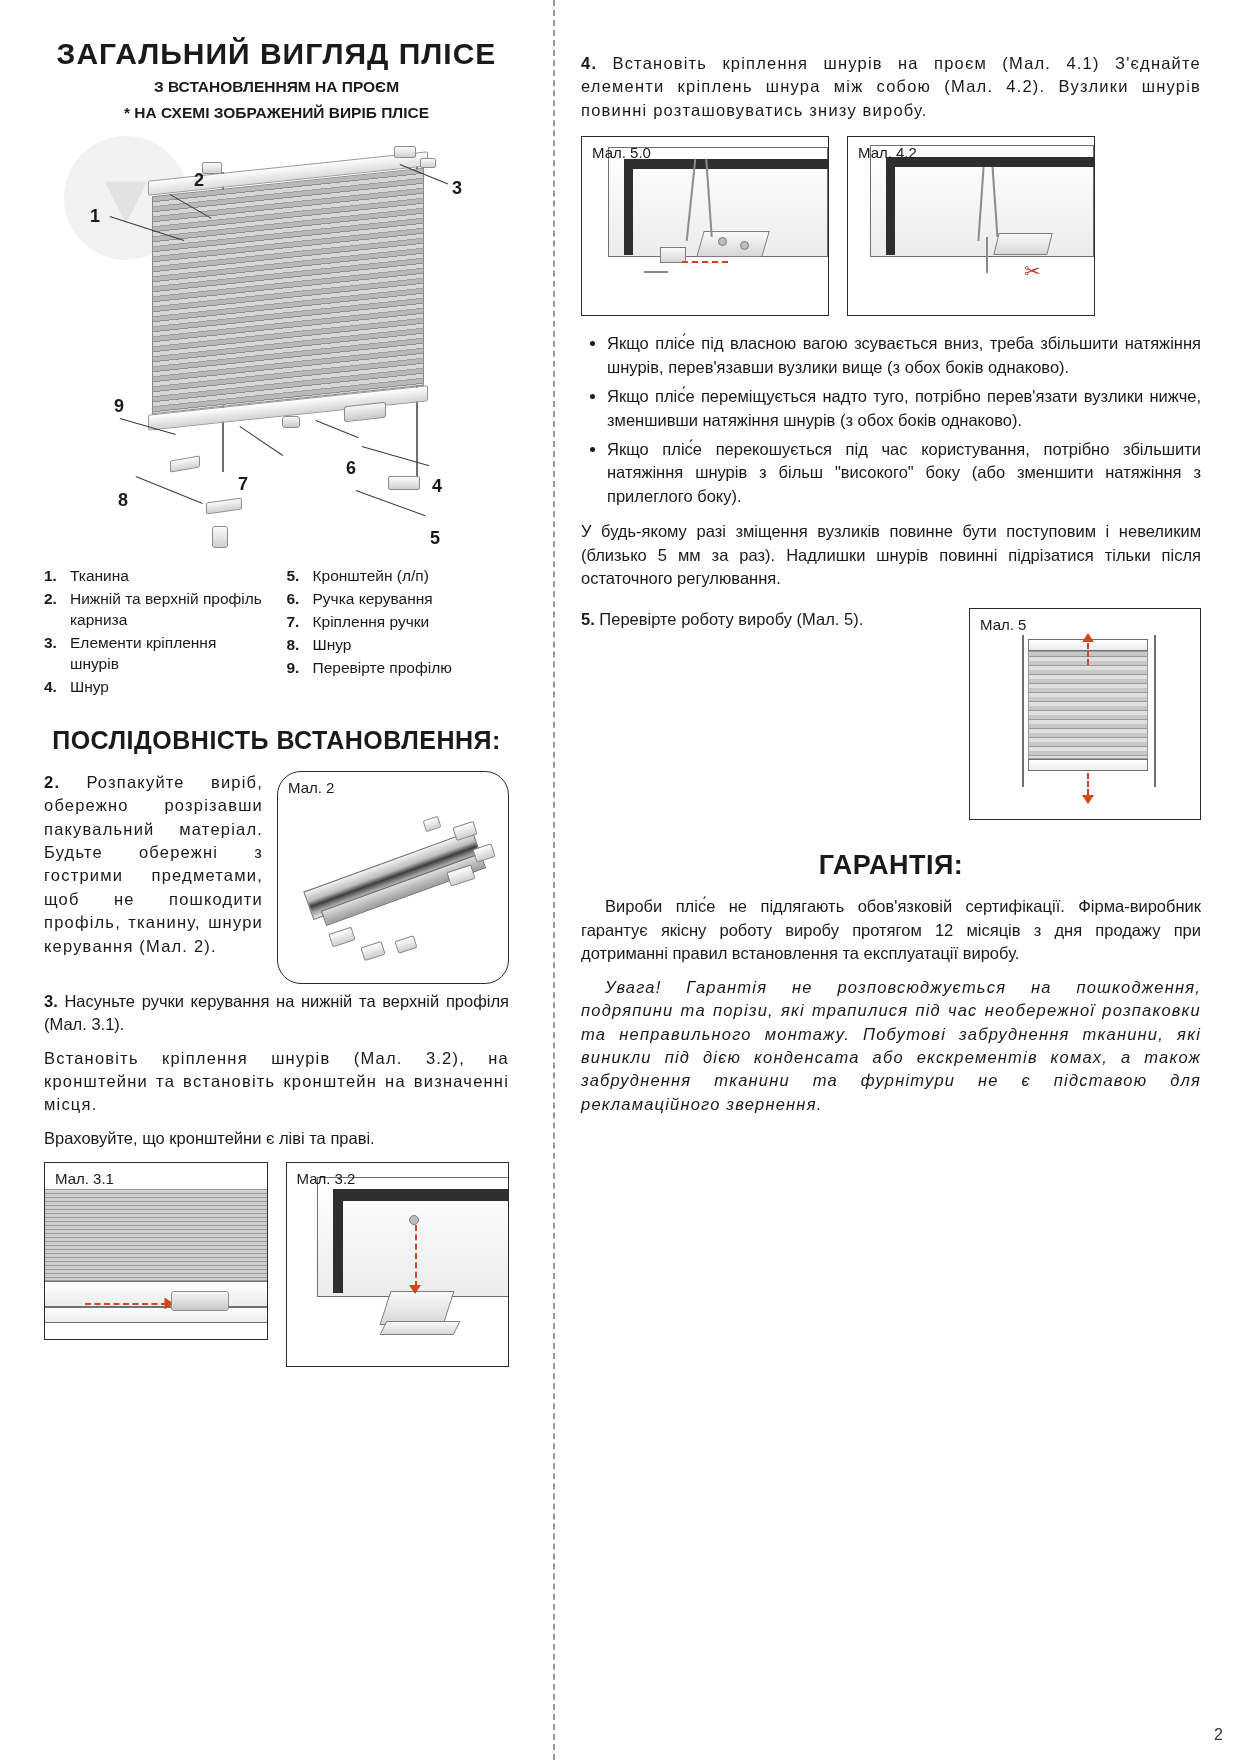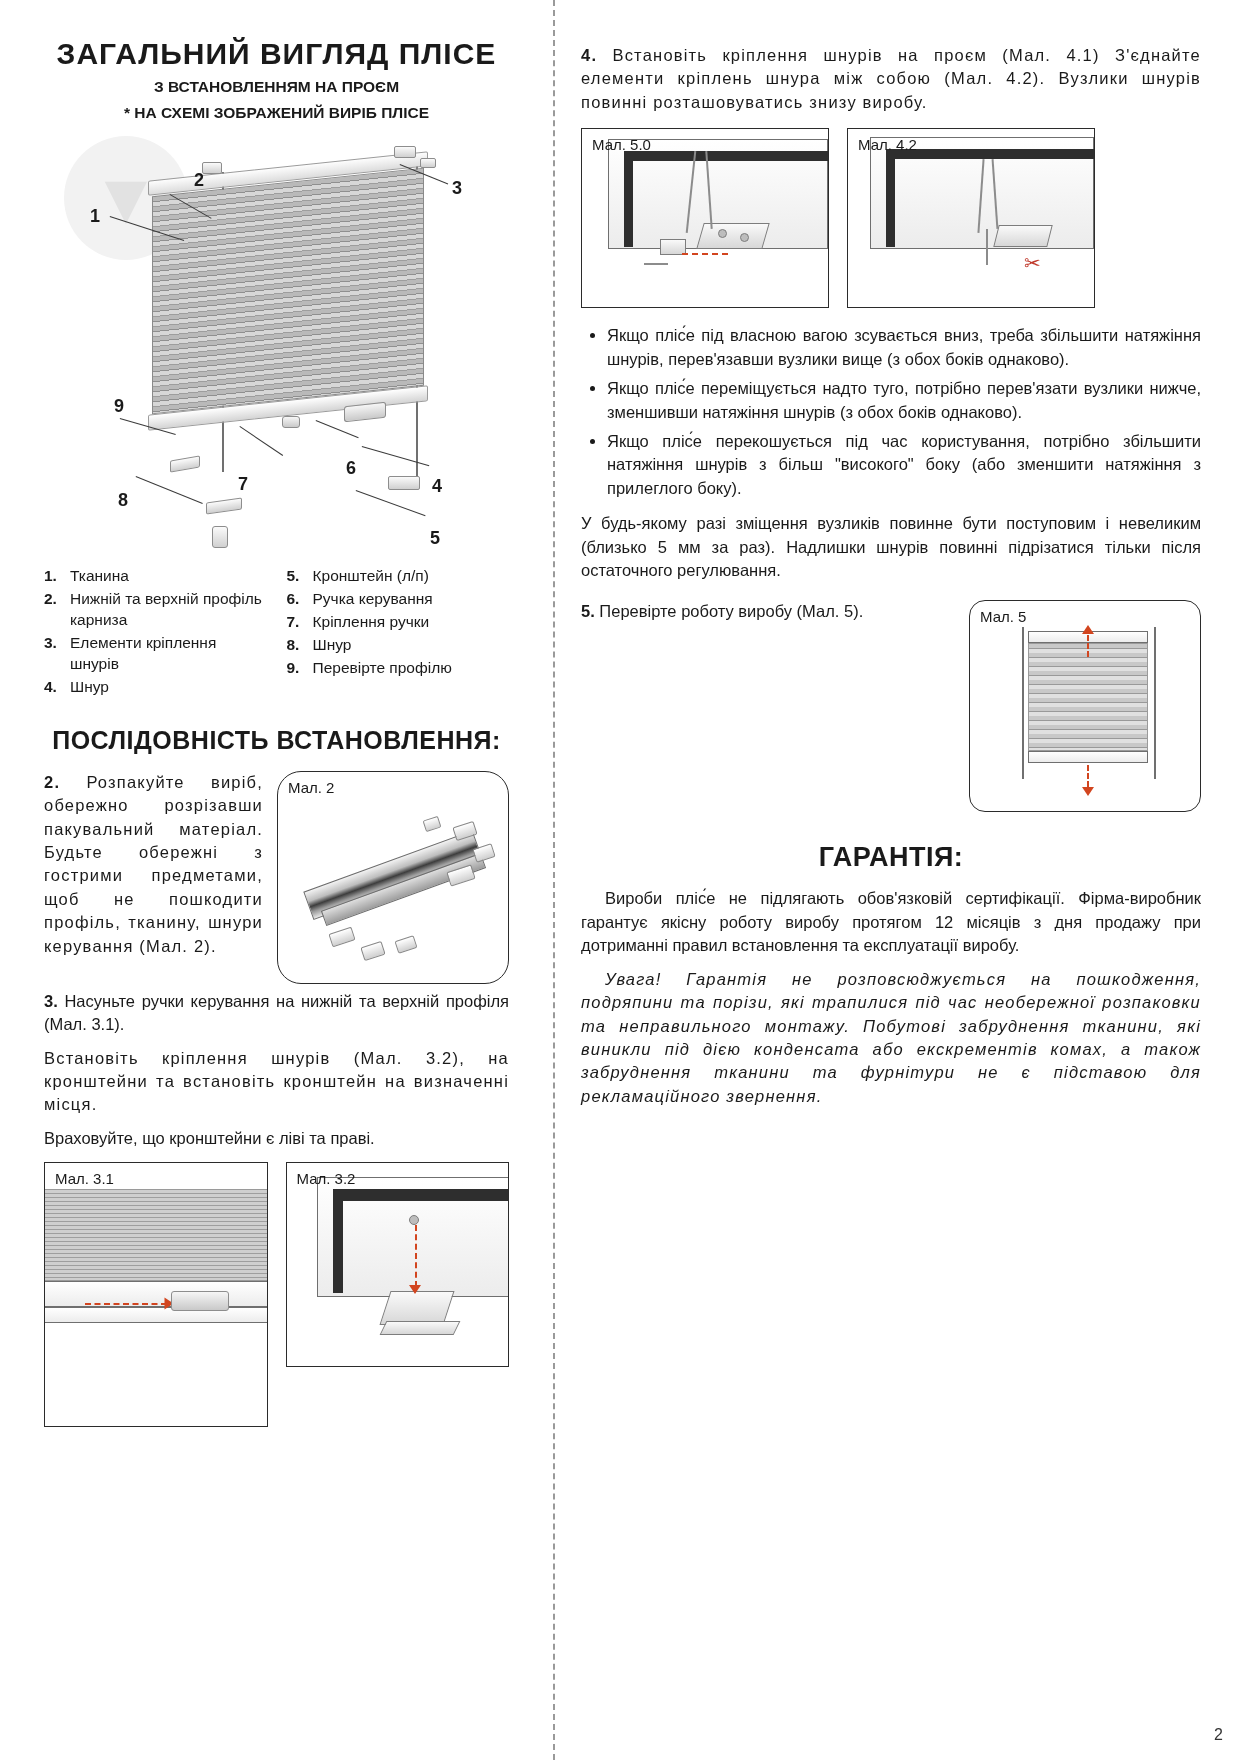--- a/index.html
+++ b/index.html
@@ -30,20 +30,21 @@
   .col {
     position: relative;
   }
   .col-left {
     width: 553px;
     padding: 36px 44px 20px 44px;
   }
   .col-right {
     width: 692px;
     padding: 44px 44px 20px 28px;
+    margin-top: 8px;
   }
 
   
   h1.doc-title {
     font-size: 30px;
     font-weight: bold;
     text-align: center;
     letter-spacing: 1px;
     line-height: 1.18;
     margin: 0 0 6px 0;
@@ -211,31 +212,31 @@
     left: 10px; top: 7px;
     font-size: 15px;
     z-index: 9;
   }
   .fig2 { width: 232px; height: 213px; flex: 0 0 232px; border-radius: 24px; }
   .figrow {
     display: flex;
     gap: 18px;
     margin-top: 12px;
   }
-  .fig31 { width: 232px; height: 265px; }
+  .fig31 { width: 232px; height: 178px; }
   .fig32 { width: 232px; height: 205px; }
 
   .figrow-right {
     display: flex;
     gap: 18px;
     margin: 14px 0 16px 0;
   }
   .fig41, .fig42 { width: 248px; height: 180px; }
 
-  .fig5 { width: 232px; height: 212px; border-radius: 16px; }
+  .fig5 { width: 232px; height: 212px; }
   .right-step5 {
     display: flex;
     gap: 22px;
     align-items: flex-start;
     margin-top: 18px;
   }
 
   
   .win {
     position: absolute;

